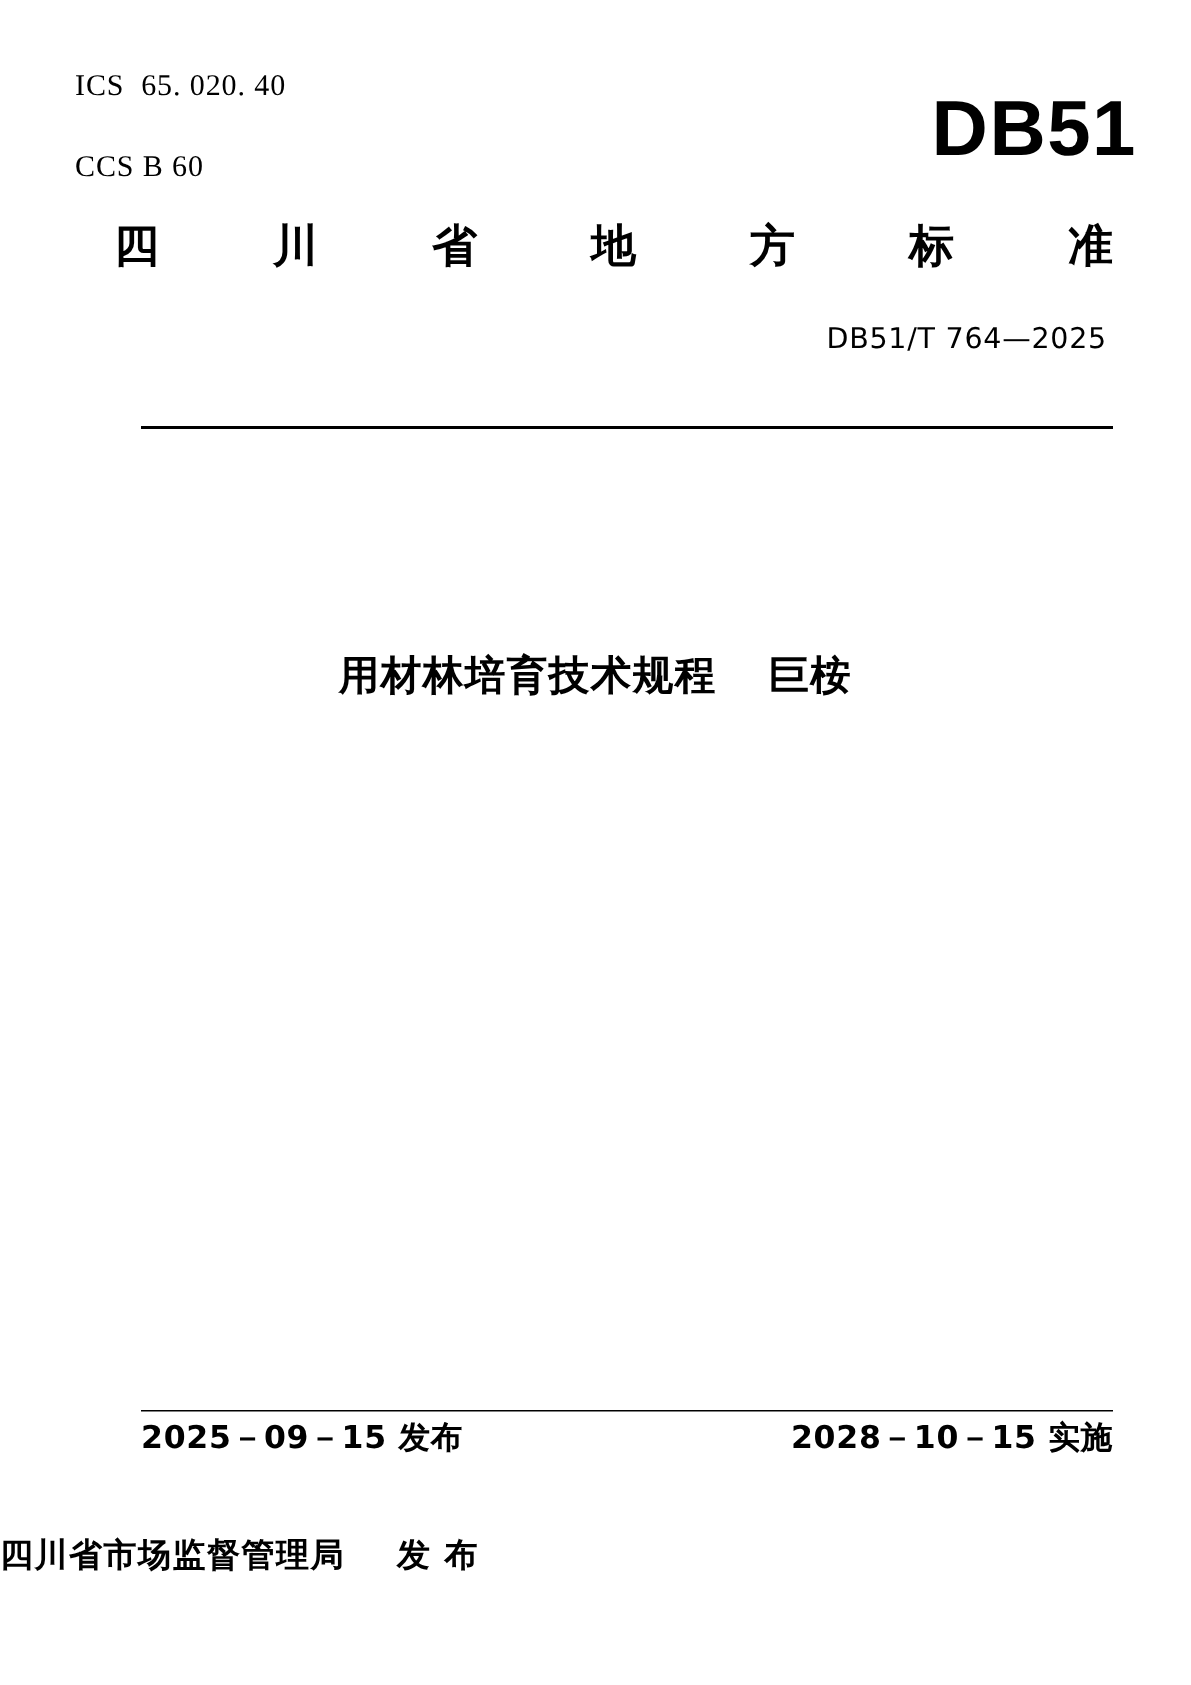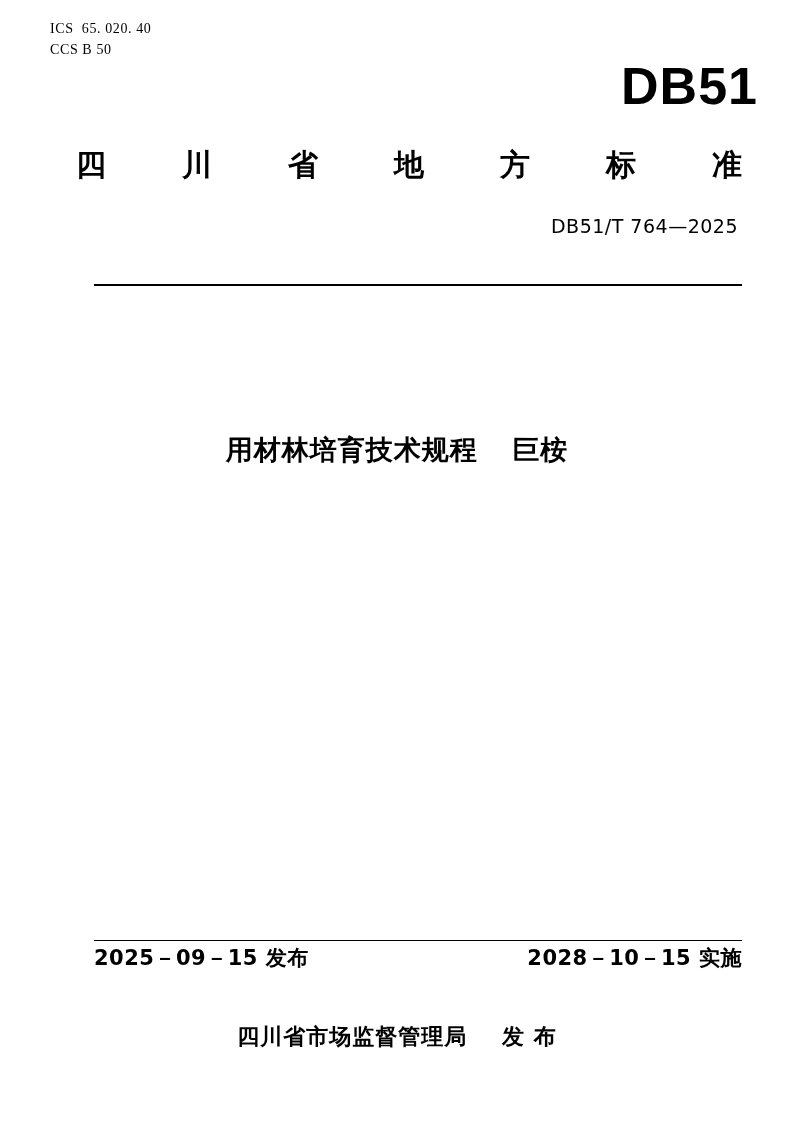--- a/index.html
+++ b/index.html
@@ -25,23 +25,24 @@
 
   
   .ics-block {
     position: absolute;
     left: 50px;
     top: 18px;
     line-height: 1.5;
   }
   .ics-line {
     font-family: "Liberation Serif", serif;
-    font-size: 14px;
+    font-size: 20px;
     letter-spacing: 0.6px;
     white-space: pre;
+    margin-top: 24px;
   }
 
   
   .db-logo {
     position: absolute;
     right: 36px;
     top: 60px;
     font-family: Liberation Sans, sans-serif;
     font-weight: bold;
     font-size: 52px;
@@ -129,36 +130,36 @@
     letter-spacing: 0.5px;
     white-space: pre;
   }
 
   
   .issuer {
     position: absolute;
     left: 0;
     right: 0;
     top: 1022px;
-    text-align: center;
+    text-align: left;
     font-family: "DejaVu Sans", sans-serif;
     font-weight: bold;
     font-size: 22px;
     letter-spacing: 1px;
     white-space: pre;
   }
 </style>
 </head>
 <body>
 
 <div class="page">
 
   <div class="ics-block">
     <div class="ics-line">ICS  65. 020. 40</div>
-    <div class="ics-line">CCS B 50</div>
+    <div class="ics-line">CCS B 60</div>
   </div>
 
   <div class="db-logo">DB51</div>
 
   <div class="std-title">
     <span>四</span>
     <span>川</span>
     <span>省</span>
     <span>地</span>
     <span>方</span>

